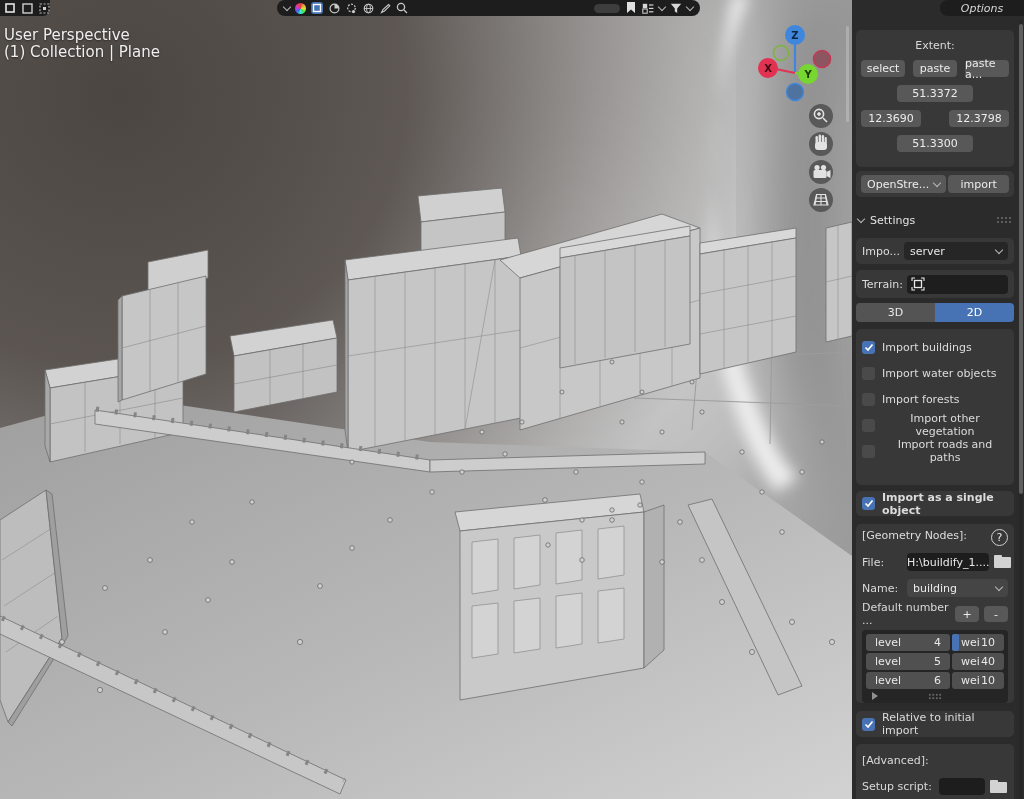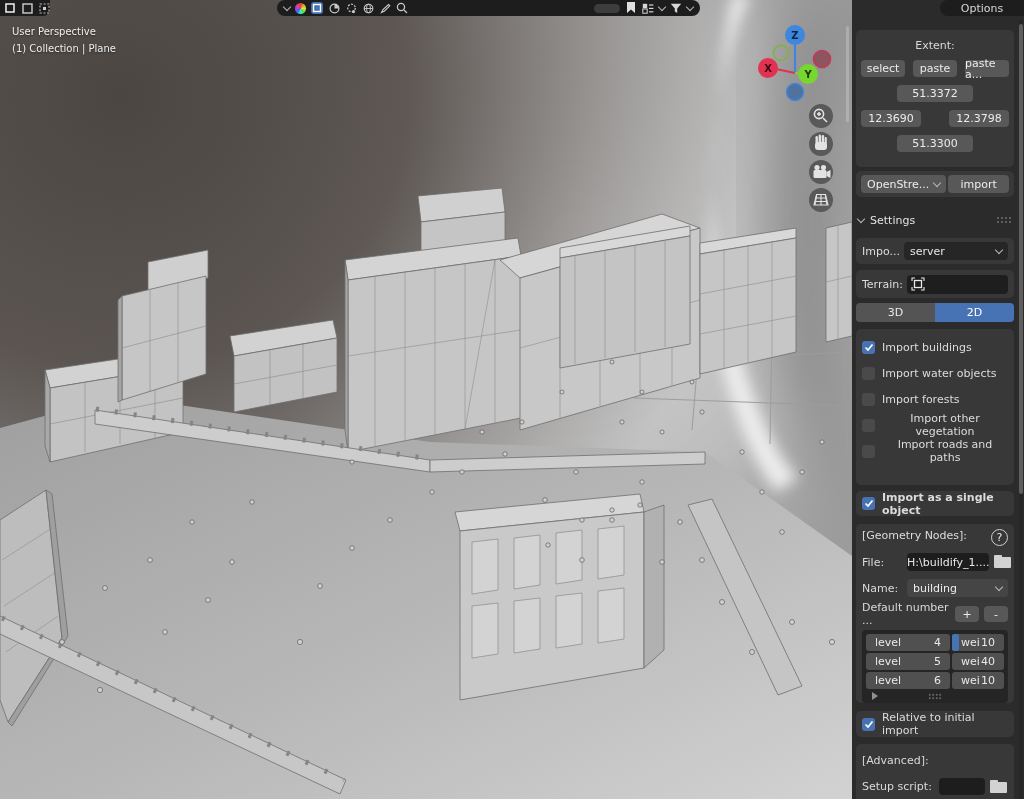--- a/index.html
+++ b/index.html
@@ -6,26 +6,26 @@
   body{
     width:1024px;height:799px;position:relative;overflow:hidden;
     background:#2b2b2b;
     font-family:"DejaVu Sans","Liberation Sans",sans-serif;
     font-size:11px;color:#dcdcdc;
     -webkit-font-smoothing:antialiased;
   }
   
   .viewport{position:absolute;left:0;top:0;width:852px;height:799px;}
   .viewport svg{display:block;}
-  .vp-overlay-text{position:absolute;left:12px;color:#efefef;text-shadow:0 1px 2px rgba(0,0,0,.45);font-size:10px;}
+  .vp-overlay-text{position:absolute;left:4px;color:#efefef;text-shadow:0 1px 2px rgba(0,0,0,.45);font-size:15px;}
   .vp-line1{top:26px;}
   .vp-line2{top:43px;}
 
   
-  .hbar{position:absolute;top:0;height:16px;background:#1d1d1d;display:flex;align-items:center;gap:5px;box-sizing:border-box;}
+  .hbar{position:absolute;top:0;height:16px;background:#1d1d1d;display:flex;align-items:center;gap:5px;box-sizing:border-box;font-style:italic;}
   .hbar-left{left:0;width:50px;border-radius:0 0 7px 0;padding:0 4px;}
   .hbar-main{left:277px;width:423px;border-radius:8px;padding:0 7px;}
   .hbar-options{left:940px;width:84px;border-radius:8px 0 0 8px;justify-content:center;}
   .hicon{width:12px;height:12px;display:inline-flex;align-items:center;justify-content:center;flex:0 0 auto;}
   .hicon svg{display:block;}
   .hicon.active{background:#4772b3;border-radius:3px;}
   .chev{width:5px;height:5px;border-right:1.4px solid #b9b9b9;border-bottom:1.4px solid #b9b9b9;transform:rotate(45deg);margin-top:-3px;flex:0 0 auto;}
   .pill{width:26px;height:9px;background:#3d3d3d;border-radius:5px;flex:0 0 auto;}
   .spacer{flex:1;}
   .options-text{color:#d6d6d6;}

